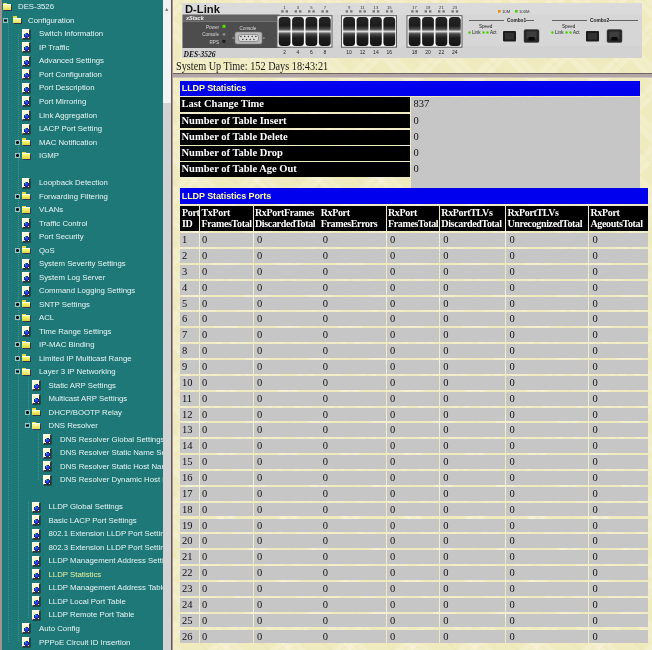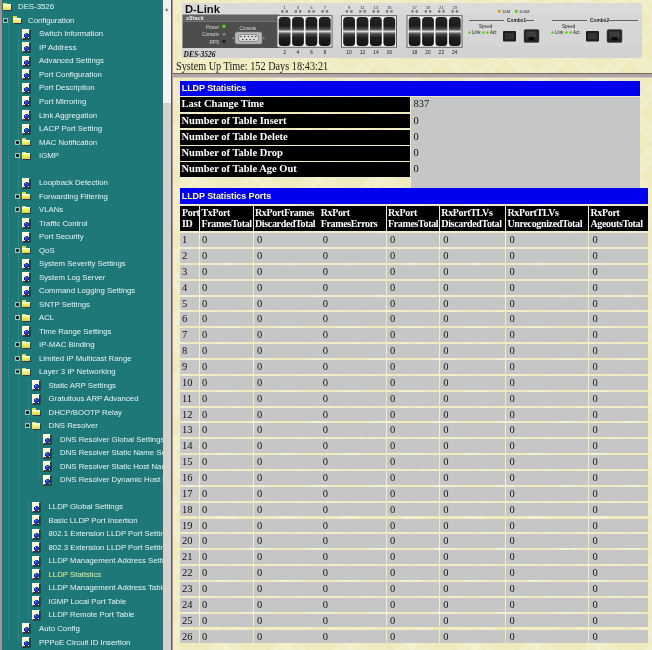--- a/index.html
+++ b/index.html
@@ -64,21 +64,21 @@
         <i class="bx bm" style="left:3px"></i>
         <i class="fld fo" style="left:13px"></i>
         <span class="tt" style="left:28px">Configuration</span>
       </div>
 <div class="r" style="top:27.4px">
         <i class="doc" style="left:22px"></i>
         <span class="tt" style="left:39px">Switch Information</span>
       </div>
 <div class="r" style="top:40.9px">
         <i class="doc" style="left:22px"></i>
-        <span class="tt" style="left:39px">IP Address</span>
+        <span class="tt" style="left:39px">IP Traffic</span>
       </div>
 <div class="r" style="top:67.9px">
         <i class="doc" style="left:22px"></i>
         <span class="tt" style="left:39px">Port Configuration</span>
       </div>
 <div class="r" style="top:54.4px">
         <i class="doc" style="left:22px"></i>
         <span class="tt" style="left:39px">Advanced Settings</span>
       </div>
 <div class="r" style="top:81.4px">
@@ -174,21 +174,21 @@
         <i class="bx bm" style="left:14.5px"></i>
         <i class="fld fo" style="left:21.5px"></i>
         <span class="tt" style="left:39px">Layer 3 IP Networking</span>
       </div>
 <div class="r" style="top:378.7px">
         <i class="doc" style="left:31.5px"></i>
         <span class="tt" style="left:48.5px">Static ARP Settings</span>
       </div>
 <div class="r" style="top:392.2px">
         <i class="doc" style="left:31.5px"></i>
-        <span class="tt" style="left:48.5px">Gratuitous ARP Advanced</span>
+        <span class="tt" style="left:48.5px">Multicast ARP Settings</span>
       </div>
 <div class="r" style="top:405.7px">
         <i class="bx bp" style="left:24.5px"></i>
         <i class="fld" style="left:32px"></i>
         <span class="tt" style="left:48.5px">DHCP/BOOTP Relay</span>
       </div>
 <div class="r" style="top:419.3px">
         <i class="bx bm" style="left:24.5px"></i>
         <i class="fld fo" style="left:32px"></i>
         <span class="tt" style="left:48.5px">DNS Resolver</span>
@@ -208,21 +208,21 @@
 <div class="r" style="top:473.3px">
         <i class="doc" style="left:42.5px"></i>
         <span class="tt" style="left:60px">DNS Resolver Dynamic Host Nam</span>
       </div>
 <div class="r" style="top:500.3px">
         <i class="doc" style="left:31.5px"></i>
         <span class="tt" style="left:48.5px">LLDP Global Settings</span>
       </div>
 <div class="r" style="top:513.8px">
         <i class="doc" style="left:31.5px"></i>
-        <span class="tt" style="left:48.5px">Basic LLDP Port Insertion</span>
+        <span class="tt" style="left:48.5px">Basic LACP Port Settings</span>
       </div>
 <div class="r" style="top:527.4px">
         <i class="doc" style="left:31.5px"></i>
         <span class="tt" style="left:48.5px">802.1 Extension LLDP Port Settings</span>
       </div>
 <div class="r" style="top:540.9px">
         <i class="doc" style="left:31.5px"></i>
         <span class="tt" style="left:48.5px">802.3 Extension LLDP Port Settings</span>
       </div>
 <div class="r" style="top:554.4px">
@@ -232,21 +232,21 @@
 <div class="r" style="top:567.9px">
         <i class="doc" style="left:31.5px"></i>
         <span class="tt sel" style="left:48.5px">LLDP Statistics</span>
       </div>
 <div class="r" style="top:581.4px">
         <i class="doc" style="left:31.5px"></i>
         <span class="tt" style="left:48.5px">LLDP Management Address Table</span>
       </div>
 <div class="r" style="top:594.9px">
         <i class="doc" style="left:31.5px"></i>
-        <span class="tt" style="left:48.5px">IGMP Local Port Table</span>
+        <span class="tt" style="left:48.5px">LLDP Local Port Table</span>
       </div>
 <div class="r" style="top:608.4px">
         <i class="doc" style="left:31.5px"></i>
         <span class="tt" style="left:48.5px">LLDP Remote Port Table</span>
       </div>
 <div class="r" style="top:621.9px">
         <i class="doc" style="left:22px"></i>
         <span class="tt" style="left:39px">Auto Config</span>
       </div>
 <div class="r" style="top:635.5px">

